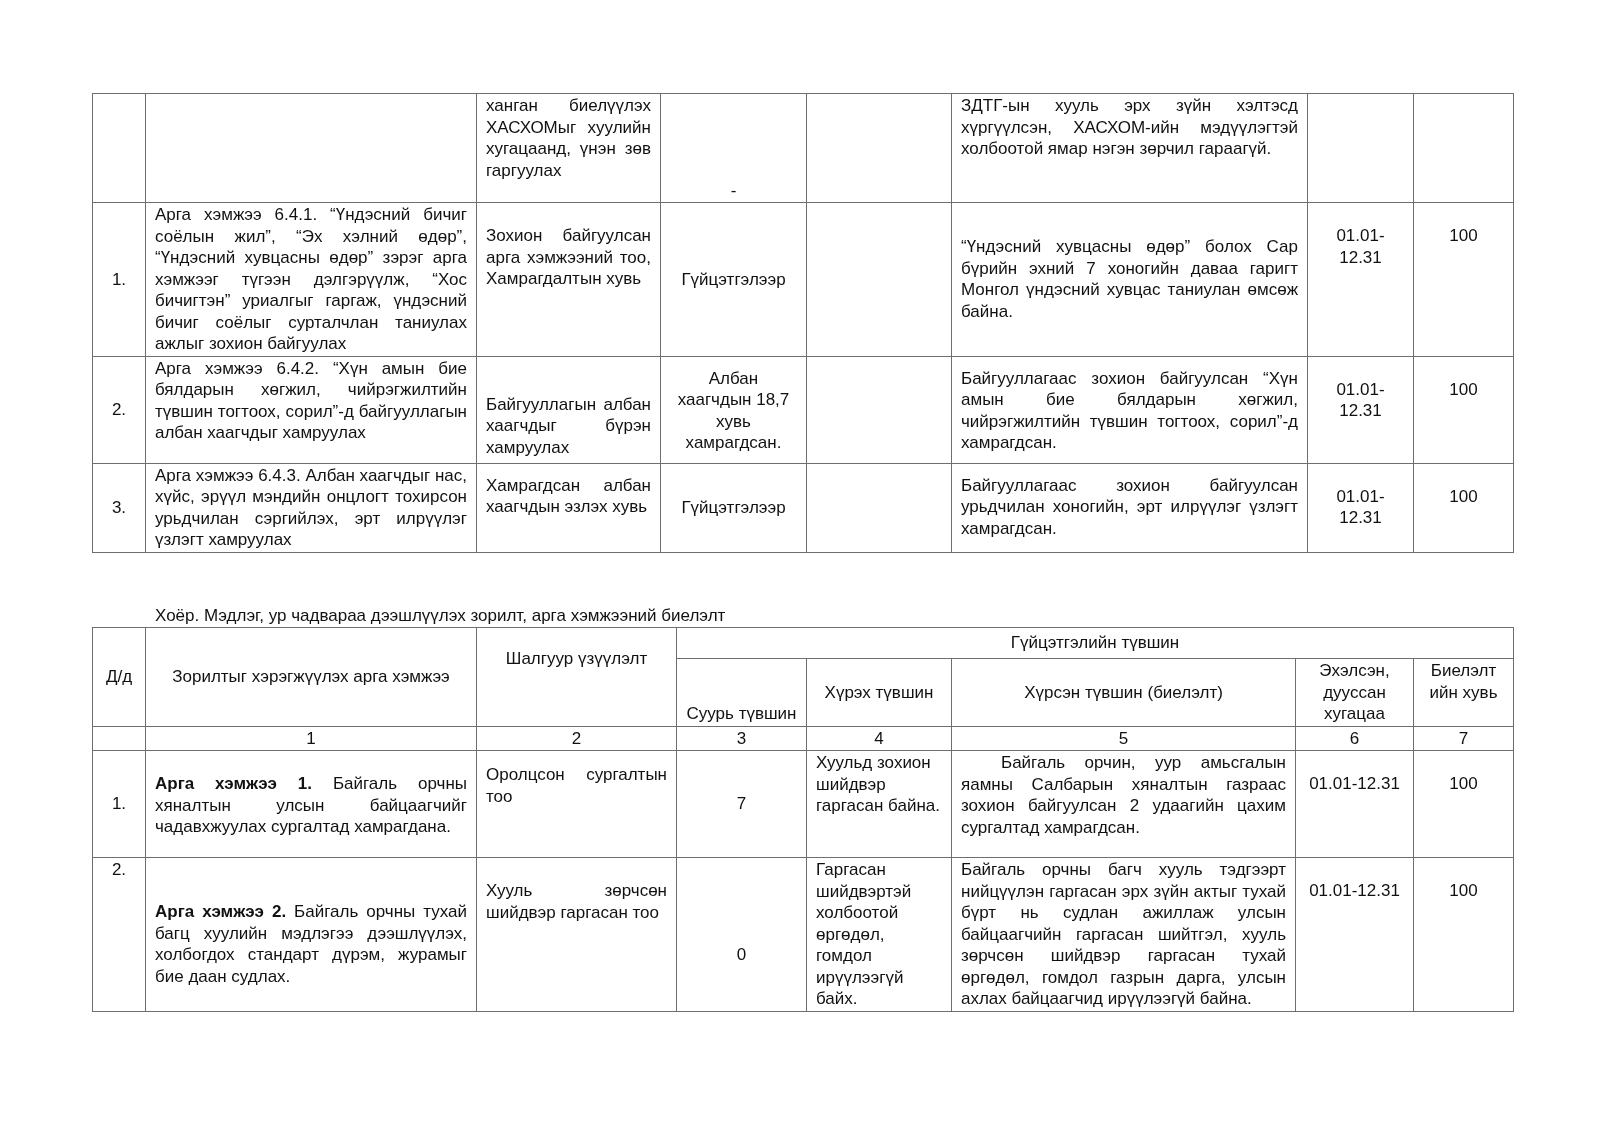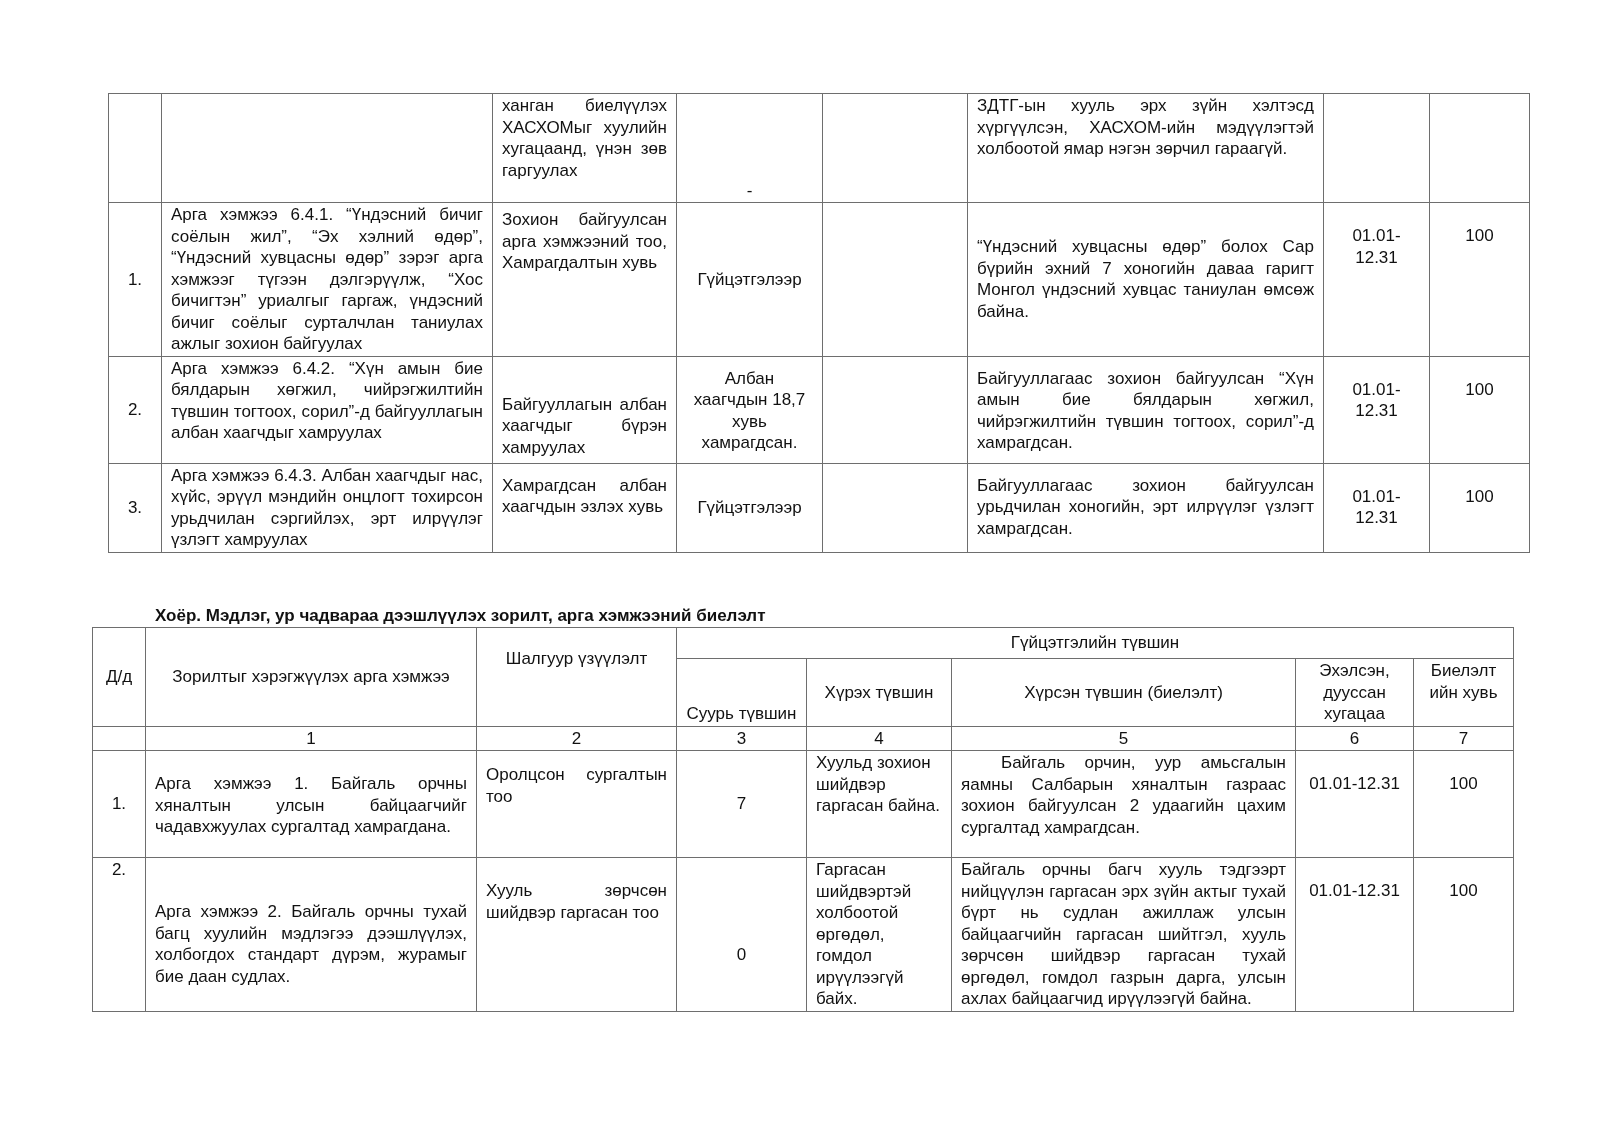--- a/index.html
+++ b/index.html
@@ -4,24 +4,24 @@
 <style>
   html, body { margin:0; padding:0; background:#ffffff; }
   body { width:1600px; height:1131px; position:relative; overflow:hidden;
          font-family:"Liberation Sans", sans-serif; color:#111; }
   table { border-collapse:collapse; position:absolute; table-layout:fixed; }
   td { border:1.5px solid #6e6e6e; font-size:17px; line-height:21.5px; vertical-align:top; padding:1px 9px; }
   .c { text-align:center; }
   .j { text-align:justify; text-align-last:left; }
   .vm { vertical-align:middle; }
   .sec { background:#d8d8d8; font-weight:bold; font-style:italic; text-align:center; vertical-align:middle; height:33px; }
-  #t1 { left:108px; top:93px; width:1421px; }
+  #t1 { left:92px; top:93px; width:1421px; }
   #t2 { left:92px; top:627px; width:1421px; }
-  .heading2 { position:absolute; left:155px; top:606px; font-size:17px; font-weight:bold; }
-  b { font-weight:normal; }
+  .heading2 { position:absolute; left:155px; top:606px; font-size:17px; font-weight:normal; }
+  b { font-weight:bold; }
 </style>
 </head>
 <body>
 
 <table id="t1">
   <colgroup>
     <col style="width:53px">
       <col style="width:331px">
       <col style="width:184px">
       <col style="width:146px">
@@ -37,21 +37,21 @@
     <td class="j">ханган биелүүлэх ХАСХОМыг хуулийн хугацаанд, үнэн зөв гаргуулах</td>
     <td class="c" style="vertical-align:bottom">-</td>
     <td></td>
     <td class="j">ЗДТГ-ын хууль эрх зүйн хэлтэсд хүргүүлсэн, ХАСХОМ-ийн мэдүүлэгтэй холбоотой ямар нэгэн зөрчил гараагүй.</td>
     <td class="c"></td>
     <td class="c"></td>
   </tr>
   <tr style="height:151px">
     <td class="c vm">1.</td>
     <td class="j">Арга хэмжээ 6.4.1. “Үндэсний бичиг соёлын жил”, “Эх хэлний өдөр”, “Үндэсний хувцасны өдөр” зэрэг арга хэмжээг түгээн дэлгэрүүлж, “Хос бичигтэн” уриалгыг гаргаж, үндэсний бичиг соёлыг сурталчлан таниулах ажлыг зохион байгуулах</td>
-    <td class="j" style="padding-top:6px">Зохион байгуулсан арга хэмжээний тоо, Хамрагдалтын хувь</td>
+    <td class="j" style="padding-top:22px">Зохион байгуулсан арга хэмжээний тоо, Хамрагдалтын хувь</td>
     <td class="c vm">Гүйцэтгэлээр</td>
     <td></td>
     <td class="j" style="padding-top:33px">“Үндэсний хувцасны өдөр” болох Сар бүрийн эхний 7 хоногийн даваа гаригт Монгол үндэсний хувцас таниулан өмсөж байна.</td>
     <td class="c" style="padding-top:22px">01.01-12.31</td>
     <td class="c" style="padding-top:22px">100</td>
   </tr>
   <tr style="height:107px">
     <td class="c vm">2.</td>
     <td class="j">Арга хэмжээ 6.4.2. “Хүн амын бие бялдарын хөгжил, чийрэгжилтийн түвшин тогтоох, сорил”-д байгууллагын албан хаагчдыг хамруулах</td>
     <td class="j" style="padding-top:37px">Байгууллагын албан хаагчдыг бүрэн хамруулах</td>

